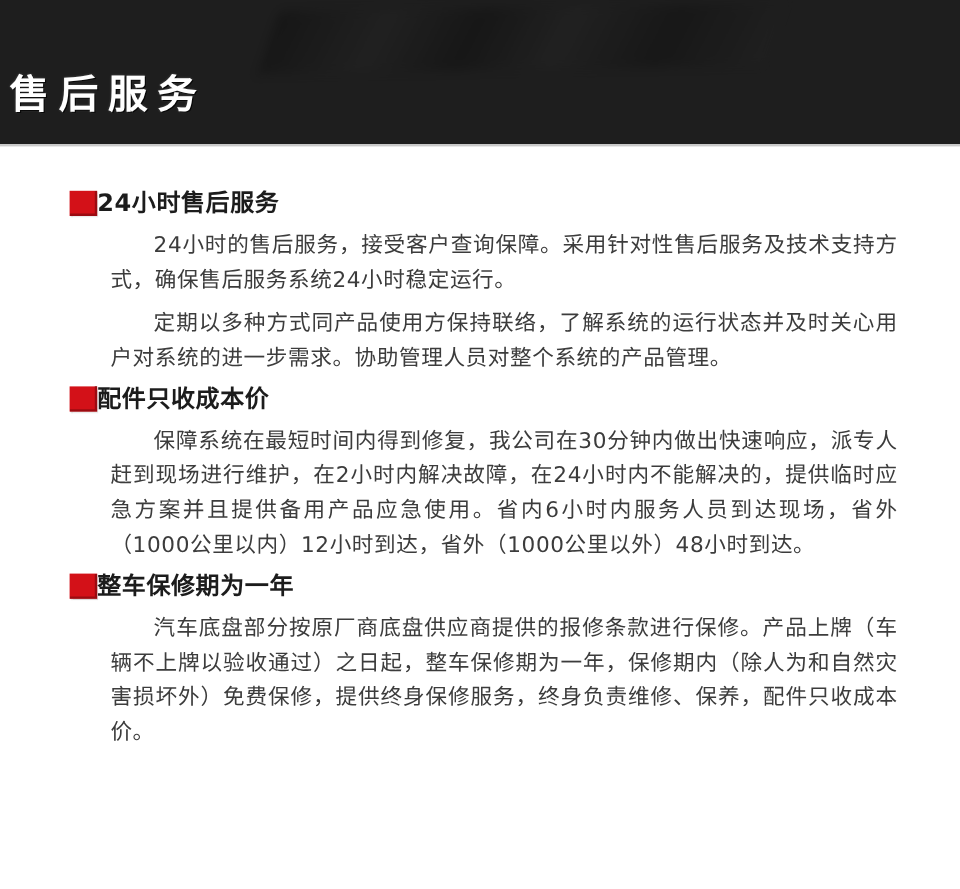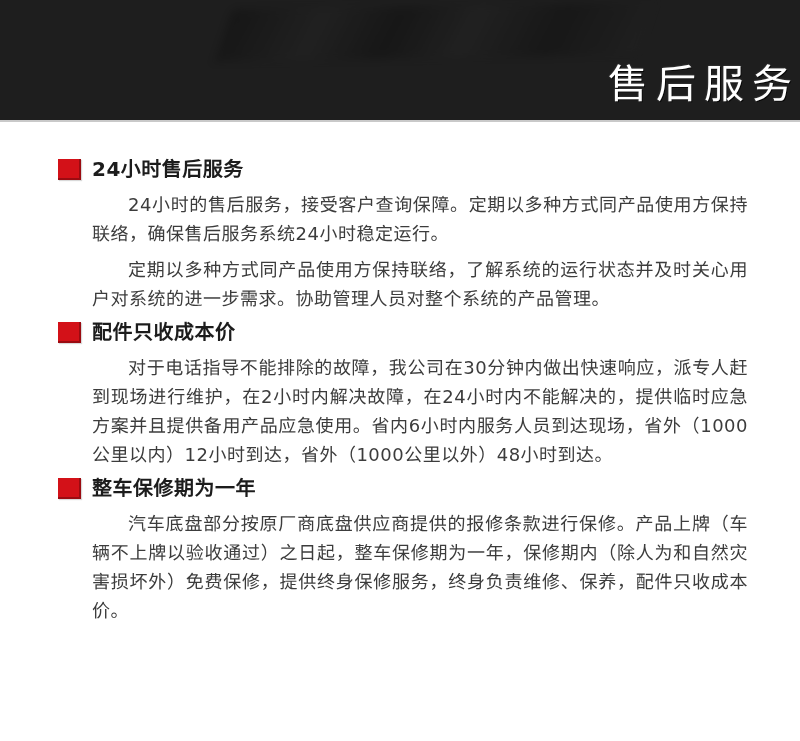--- a/index.html
+++ b/index.html
@@ -51,38 +51,37 @@
     filter: blur(4px);
     opacity: 0.45;
     pointer-events: none;
   }
   .banner-title {
     position: absolute;
     left: 0;
     right: 0;
     top: 52px;
     margin: 0;
-    text-align: right;
-    font-size: 40px;
-    font-weight: normal;
+    text-align: left;
+    font-size: 33px;
+    font-weight: bold;
     letter-spacing: 8px;
     text-indent: 8px; 
     color: var(--header-text);
     text-shadow: 1px 1px 0 rgba(0,0,0,0.8), 0 0 2px rgba(255,255,255,0.25);
   }
 
   
   .content {
     padding: 37px 52px 0 58px;
   }
   .section { margin: 0 0 7px 0; }
   .heading-row {
     display: flex;
     align-items: center;
-    gap: 11px;
     height: 24px;
     margin: 0 0 9px 0;
   }
   .bullet {
     flex: 0 0 auto;
     width: 23px;
     height: 21px;
     background: var(--accent);
     box-shadow: inset -2px -2px 0 rgba(110,8,12,0.55), 1px 1px 1px rgba(0,0,0,0.15);
   }
@@ -115,33 +114,33 @@
     <h1 class="banner-title">售后服务</h1>
   </header>
 
   <main class="content">
 
     <section class="section">
       <div class="heading-row">
         <span class="bullet"></span>
         <h2 class="section-heading">24小时售后服务</h2>
       </div>
-      <p class="section-paragraph">24小时的售后服务，接受客户查询保障。定期以多种方式同产品使用方保持联络，确保售后服务系统24小时稳定运行。</p>
+      <p class="section-paragraph">24小时的售后服务，接受客户查询保障。采用针对性售后服务及技术支持方式，确保售后服务系统24小时稳定运行。</p>
     </section>
 
     <section class="section">
       <p class="section-paragraph">定期以多种方式同产品使用方保持联络，了解系统的运行状态并及时关心用户对系统的进一步需求。协助管理人员对整个系统的产品管理。</p>
     </section>
 
     <section class="section">
       <div class="heading-row">
         <span class="bullet"></span>
         <h2 class="section-heading">配件只收成本价</h2>
       </div>
-      <p class="section-paragraph">对于电话指导不能排除的故障，我公司在30分钟内做出快速响应，派专人赶到现场进行维护，在2小时内解决故障，在24小时内不能解决的，提供临时应急方案并且提供备用产品应急使用。省内6小时内服务人员到达现场，省外（1000公里以内）12小时到达，省外（1000公里以外）48小时到达。</p>
+      <p class="section-paragraph">保障系统在最短时间内得到修复，我公司在30分钟内做出快速响应，派专人赶到现场进行维护，在2小时内解决故障，在24小时内不能解决的，提供临时应急方案并且提供备用产品应急使用。省内6小时内服务人员到达现场，省外（1000公里以内）12小时到达，省外（1000公里以外）48小时到达。</p>
     </section>
 
     <section class="section">
       <div class="heading-row">
         <span class="bullet"></span>
         <h2 class="section-heading">整车保修期为一年</h2>
       </div>
       <p class="section-paragraph">汽车底盘部分按原厂商底盘供应商提供的报修条款进行保修。产品上牌（车辆不上牌以验收通过）之日起，整车保修期为一年，保修期内（除人为和自然灾害损坏外）免费保修，提供终身保修服务，终身负责维修、保养，配件只收成本价。</p>
     </section>
 

